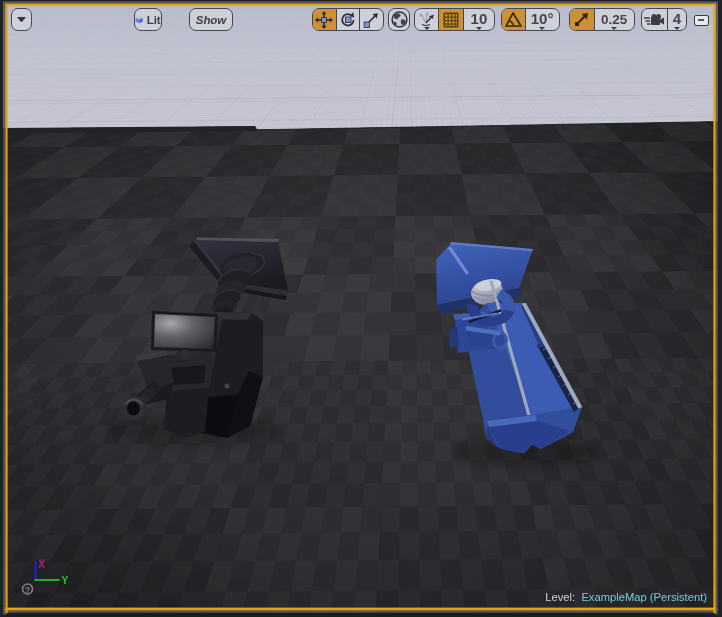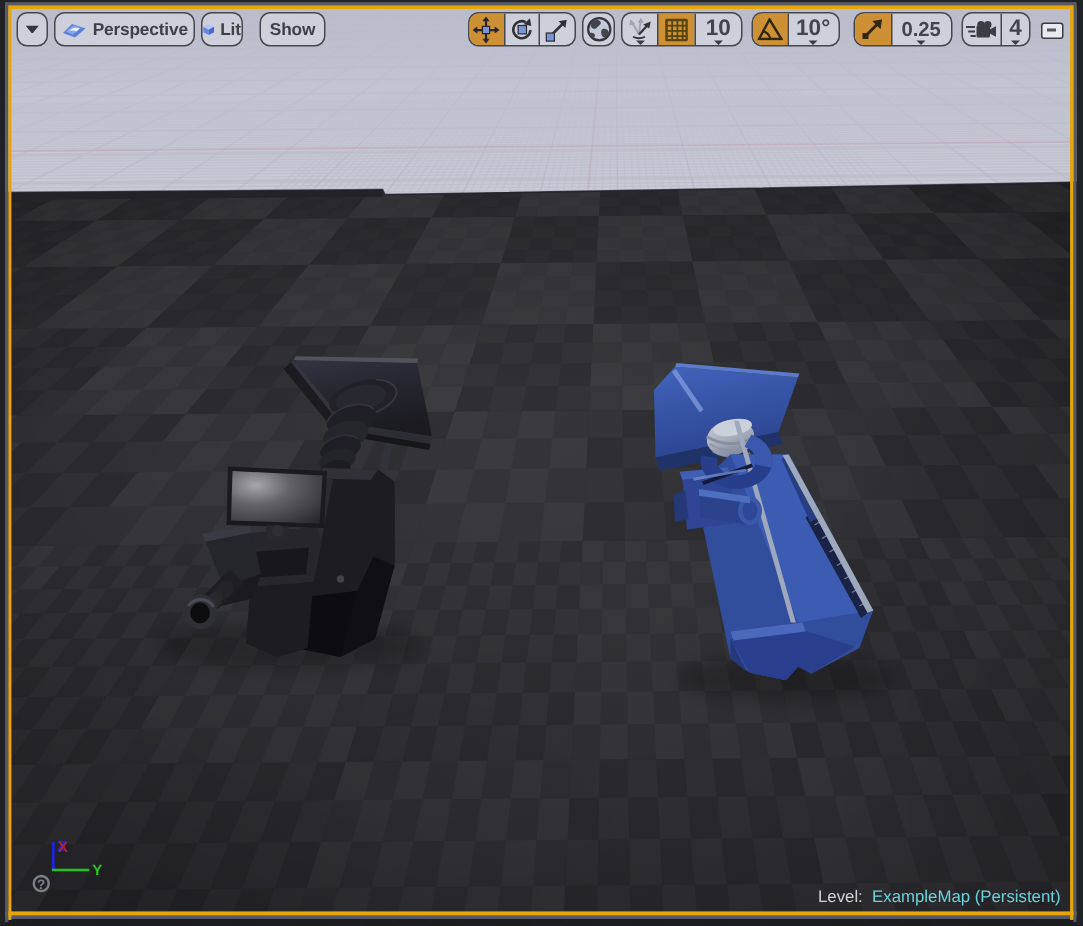--- a/index.html
+++ b/index.html
@@ -435,33 +435,27 @@
 <rect x="715.6" y="1.8" width="2" height="613" fill="#565b66"></rect>
 <rect x="713.4" y="3.8" width="2.2" height="609.5" fill="#e8a50a"></rect>
 
 </svg>
 
 <div class="btn" style="left:11px;width:21px;">
   <svg width="9" height="5.5" viewBox="0 0 9 5.5">
         <path d="M0,0 L9,0 L4.5,5.5 Z" fill="#35363b"></path>
       </svg>
 </div>
-<div class="btn" style="left:36px;width:94px;">
-  <svg width="17" height="14" viewBox="0 0 17 14" style="margin-right:4px;">
-    <path d="M1,9 L7,3 L16,6 L9,12 Z" fill="#5b80da"></path>
-    <path d="M3,8 L8,4 L13,5.6 L7.5,10 Z" fill="#89a7ee"></path>
-    <path d="M5,7.5 C7,5.5 10,5 12,6 L10,8 C8.5,7 7,7.2 5,7.5 Z" fill="#eef2fb"></path>
-  </svg>Perspective</div>
 <div class="btn" style="left:133.5px;width:28px;">
   <svg width="15" height="15" viewBox="0 0 15 15" style="margin-right:4px;">
     <path d="M7.5,1 L14,4.5 L7.5,8 L1,4.5 Z" fill="#b6c6f4"></path>
     <path d="M1,4.5 L7.5,8 L7.5,14.5 L1,11 Z" fill="#6687e4"></path>
     <path d="M14,4.5 L7.5,8 L7.5,14.5 L14,11 Z" fill="#4467d2"></path>
   </svg>Lit</div>
-<div class="btn" style="left:173px;width:44px;">Show</div>
+<div class="btn" style="left:189px;width:44px;font-style:italic;">Show</div>
 
 <div class="grp" style="left:311.5px;width:72px;">
   <div class="seg orange" style="width:24px;">
     <svg width="18" height="18" viewBox="0 0 18 18">
       <g stroke="#26262b" stroke-width="1.5">
             <line x1="9" y1="2.5" x2="9" y2="15.5"></line>
             <line x1="2.5" y1="9" x2="15.5" y2="9"></line>
           </g>
       <g fill="#26262b">
             <path d="M9,0 L6.6,3.2 L11.4,3.2 Z"></path>

